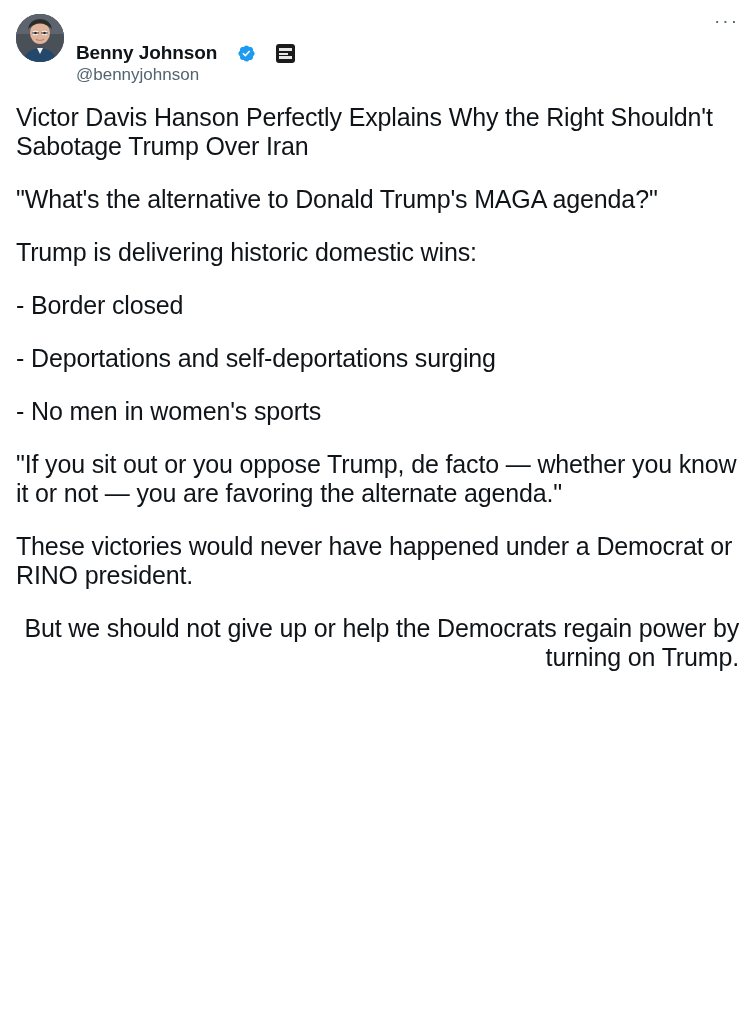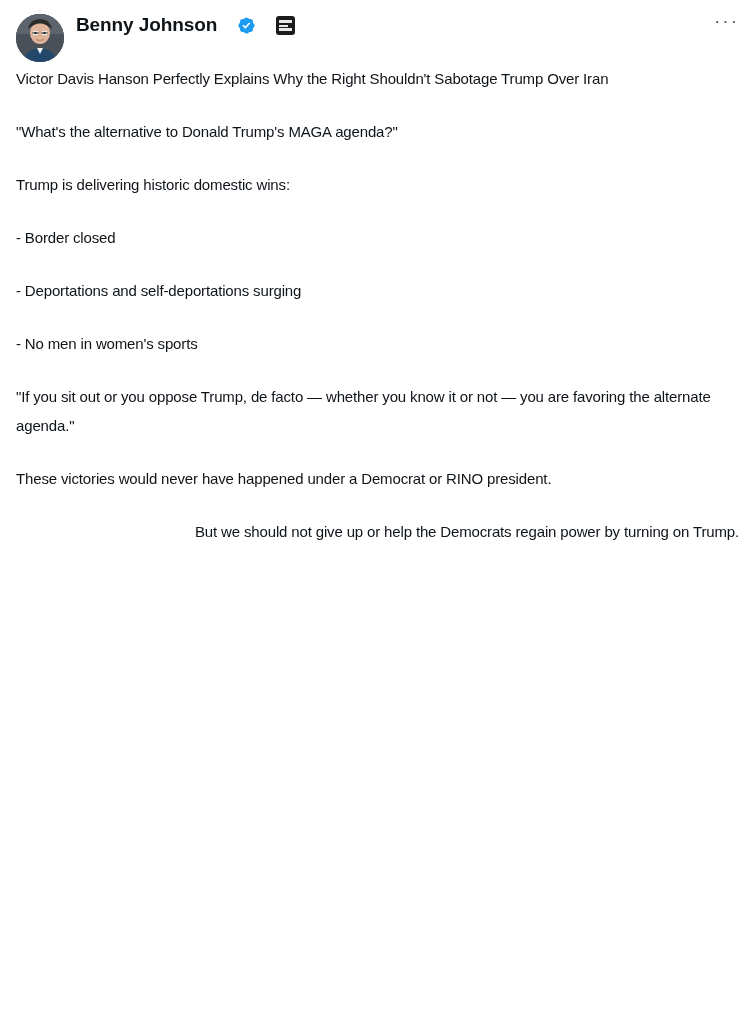--- a/index.html
+++ b/index.html
@@ -38,20 +38,21 @@
   .identity {
     flex: 1 1 auto;
     min-width: 0;
     padding-top: 1px;
   }
   .name-row {
     display: flex;
     align-items: center;
     gap: 20px;
     line-height: 1.1;
+    margin-top: 28px;
   }
   .display-name {
     font-size: 19px;
     font-weight: bold;
     color: #0f1419;
     letter-spacing: -0.1px;
   }
   .verified-badge {
     width: 19px;
     height: 19px;
@@ -87,22 +88,22 @@
     height: 24px;
     color: #536471;
     font-size: 19px;
     letter-spacing: 2px;
     text-align: right;
     line-height: 14px;
     cursor: pointer;
     user-select: none;
   }
   .tweet-body {
-    margin-top: 2px;
-    font-size: 15px;
+    margin-top: 18px;
+    font-size: 25px;
     line-height: 29px;
     color: #0f1419;
     letter-spacing: -0.15px;
   }
   .para {
     margin: 0 0 24px 0;
     white-space: pre-wrap;
   }
   .para:last-child { margin-bottom: 0; text-align: right; }
 </style>
@@ -137,20 +138,21 @@
           <svg viewBox="0 0 22 22" width="19" height="19" xmlns="http://www.w3.org/2000/svg">
             <path fill="#1d9bf0" d="M20.396 11c-.018-.646-.215-1.275-.57-1.816-.354-.54-.852-.972-1.438-1.246.223-.607.27-1.264.14-1.897-.131-.634-.437-1.218-.882-1.687-.47-.445-1.053-.75-1.687-.882-.633-.13-1.29-.083-1.897.14-.273-.587-.704-1.086-1.245-1.44S11.647 1.62 11 1.604c-.646.017-1.273.213-1.813.568s-.969.854-1.24 1.44c-.608-.223-1.267-.272-1.902-.14-.635.13-1.22.436-1.69.882-.445.47-.749 1.055-.878 1.688-.13.633-.08 1.29.144 1.896-.587.274-1.087.705-1.443 1.245-.356.54-.555 1.17-.574 1.817.02.647.218 1.276.574 1.817.356.54.856.972 1.443 1.245-.224.606-.274 1.263-.144 1.896.13.634.433 1.218.877 1.688.47.443 1.054.747 1.687.878.633.132 1.29.084 1.897-.136.274.586.705 1.084 1.246 1.439.54.354 1.17.551 1.816.569.647-.016 1.276-.213 1.817-.567s.972-.854 1.245-1.44c.604.239 1.266.296 1.903.164.636-.132 1.22-.447 1.68-.907.46-.46.776-1.044.908-1.681s.075-1.299-.165-1.903c.586-.274 1.084-.705 1.439-1.246.354-.54.551-1.17.569-1.816zM9.662 14.85l-3.429-3.428 1.293-1.302 2.072 2.072 4.4-4.794 1.347 1.246z"></path>
           </svg>
         </span>
         <span class="affiliate-badge">
           <span class="bar b1"></span>
           <span class="bar b2"></span>
           <span class="bar b3"></span>
         </span>
       </div>
+      <div class="handle">@bennyjohnson</div>
     </div>
 
     <div class="more-button">···</div>
   </div>
 
   <div class="tweet-body">
     <p class="para">Victor Davis Hanson Perfectly Explains Why the Right Shouldn't Sabotage Trump Over Iran</p>
     <p class="para">"What's the alternative to Donald Trump's MAGA agenda?"</p>
     <p class="para">Trump is delivering historic domestic wins:</p>
     <p class="para">- Border closed</p>

